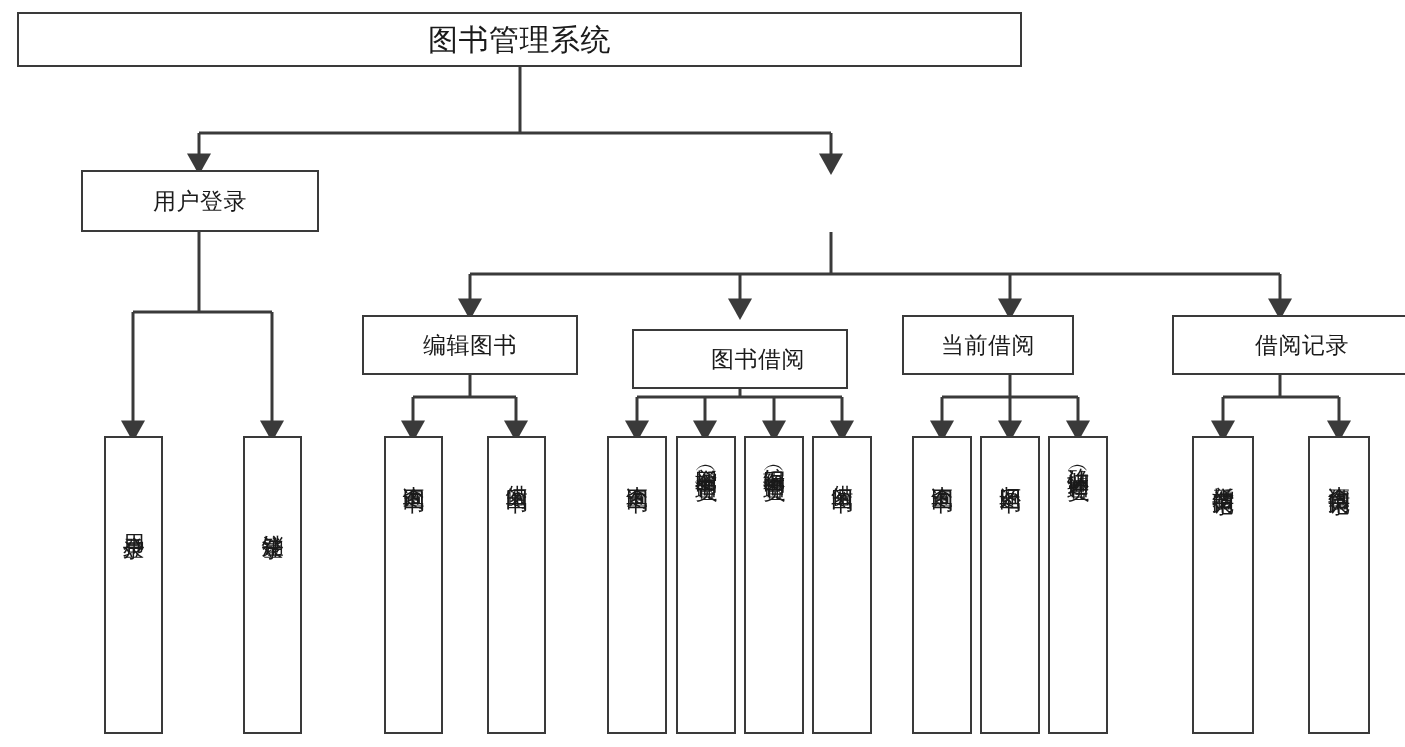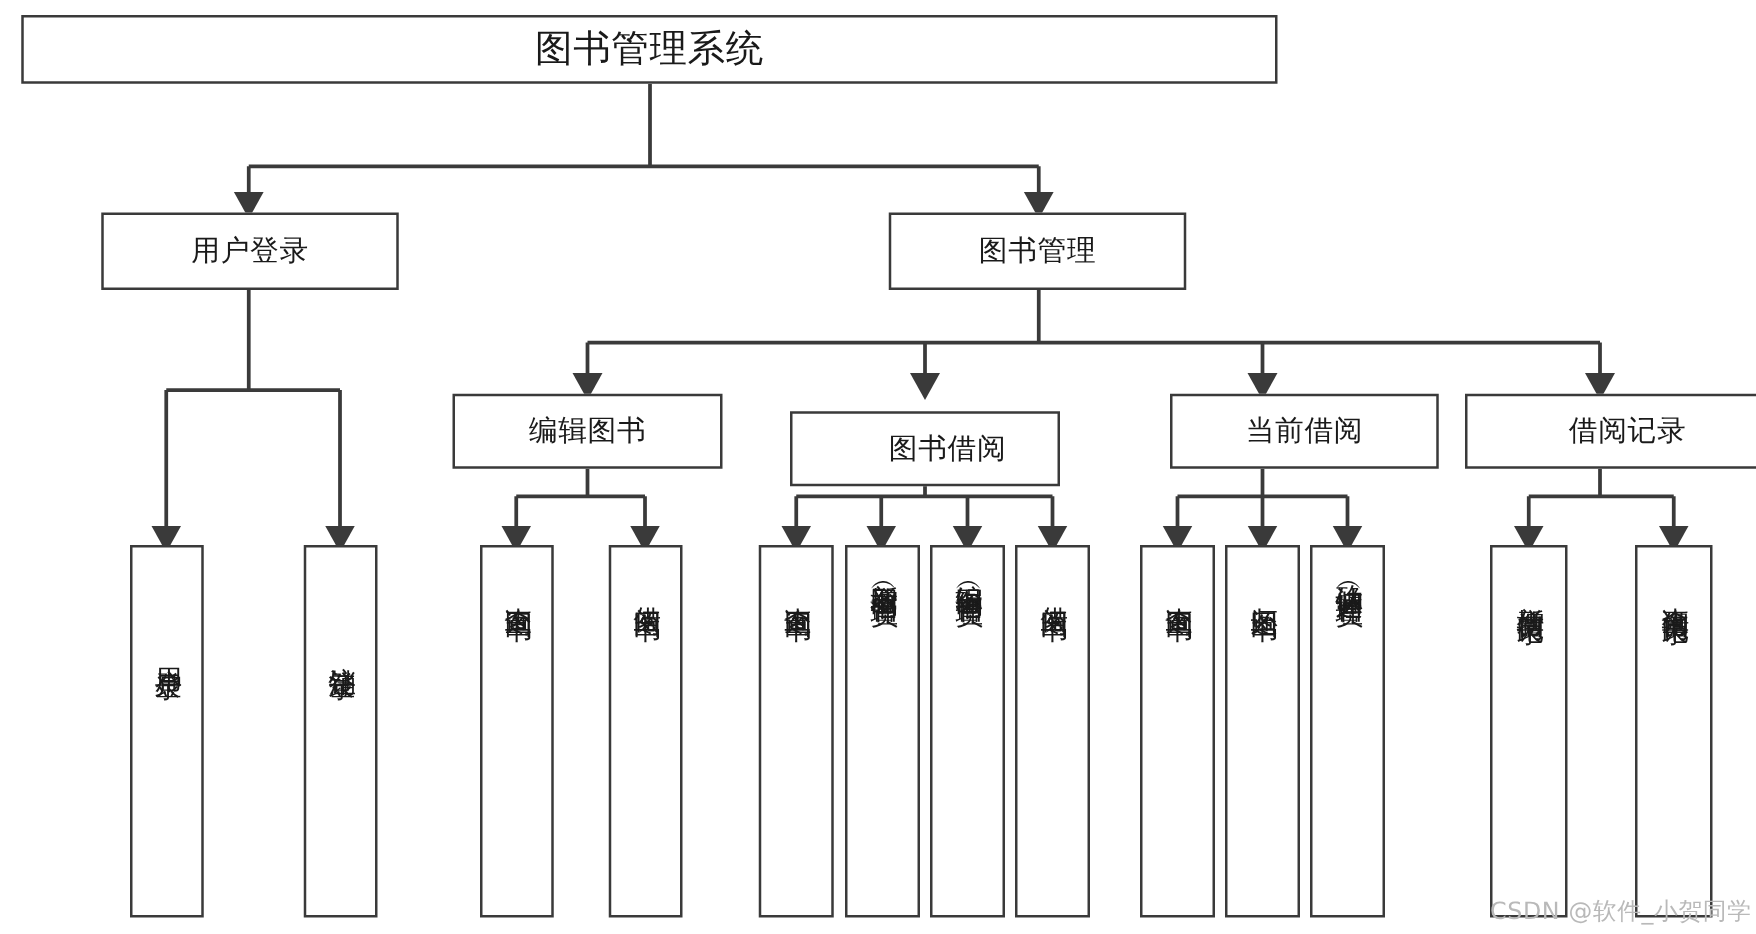--- a/index.html
+++ b/index.html
@@ -136,31 +136,28 @@
     </g>
   </svg>
 
   <div class="node h h-root" style="left:17px; top:12px; width:1005px; height:55px;">
     <span class="node-label">图书管理系统</span>
   </div>
 
   <div class="node h" style="left:81px; top:170px; width:238px; height:62px;">
     <span class="node-label">用户登录</span>
   </div>
-  <div class="node h" style="left:711px; top:170px; width:238px; height:62px;">
-    <span class="node-label">图书管理</span>
-  </div>
 
   <div class="node h" style="left:362px; top:315px; width:216px; height:60px;">
     <span class="node-label">编辑图书</span>
   </div>
   <div class="node h" style="left:632px; top:329px; width:216px; height:60px;padding-left:36px;">
     <span class="node-label">图书借阅</span>
   </div>
-  <div class="node h" style="left:936px; top:315px; width:215px; height:60px;">
+  <div class="node h" style="left:902px; top:315px; width:172px; height:60px;">
     <span class="node-label">当前借阅</span>
   </div>
   <div class="node h" style="left:1172px; top:315px; width:260px; height:60px;">
     <span class="node-label">借阅记录</span>
   </div>
 
   <div class="node v mid" style="left:104px; top:436px; width:59px; height:298px;">
     <span class="node-label">用户登录</span>
   </div>
   <div class="node v mid" style="left:243px; top:436px; width:59px; height:298px;">
@@ -197,15 +194,14 @@
     <span class="node-label">确认归还（管理员）</span>
   </div>
 
   <div class="node v upper" style="left:1192px; top:436px; width:62px; height:298px;">
     <span class="node-label">新增借阅记录</span>
   </div>
   <div class="node v upper" style="left:1308px; top:436px; width:62px; height:298px;">
     <span class="node-label">查询借阅记录</span>
   </div>
 
-  <div class="watermark" style="left:1192px; top:716px;">CSDN @软件_小贺同学</div>
 
 </div>
 
 </body></html>

